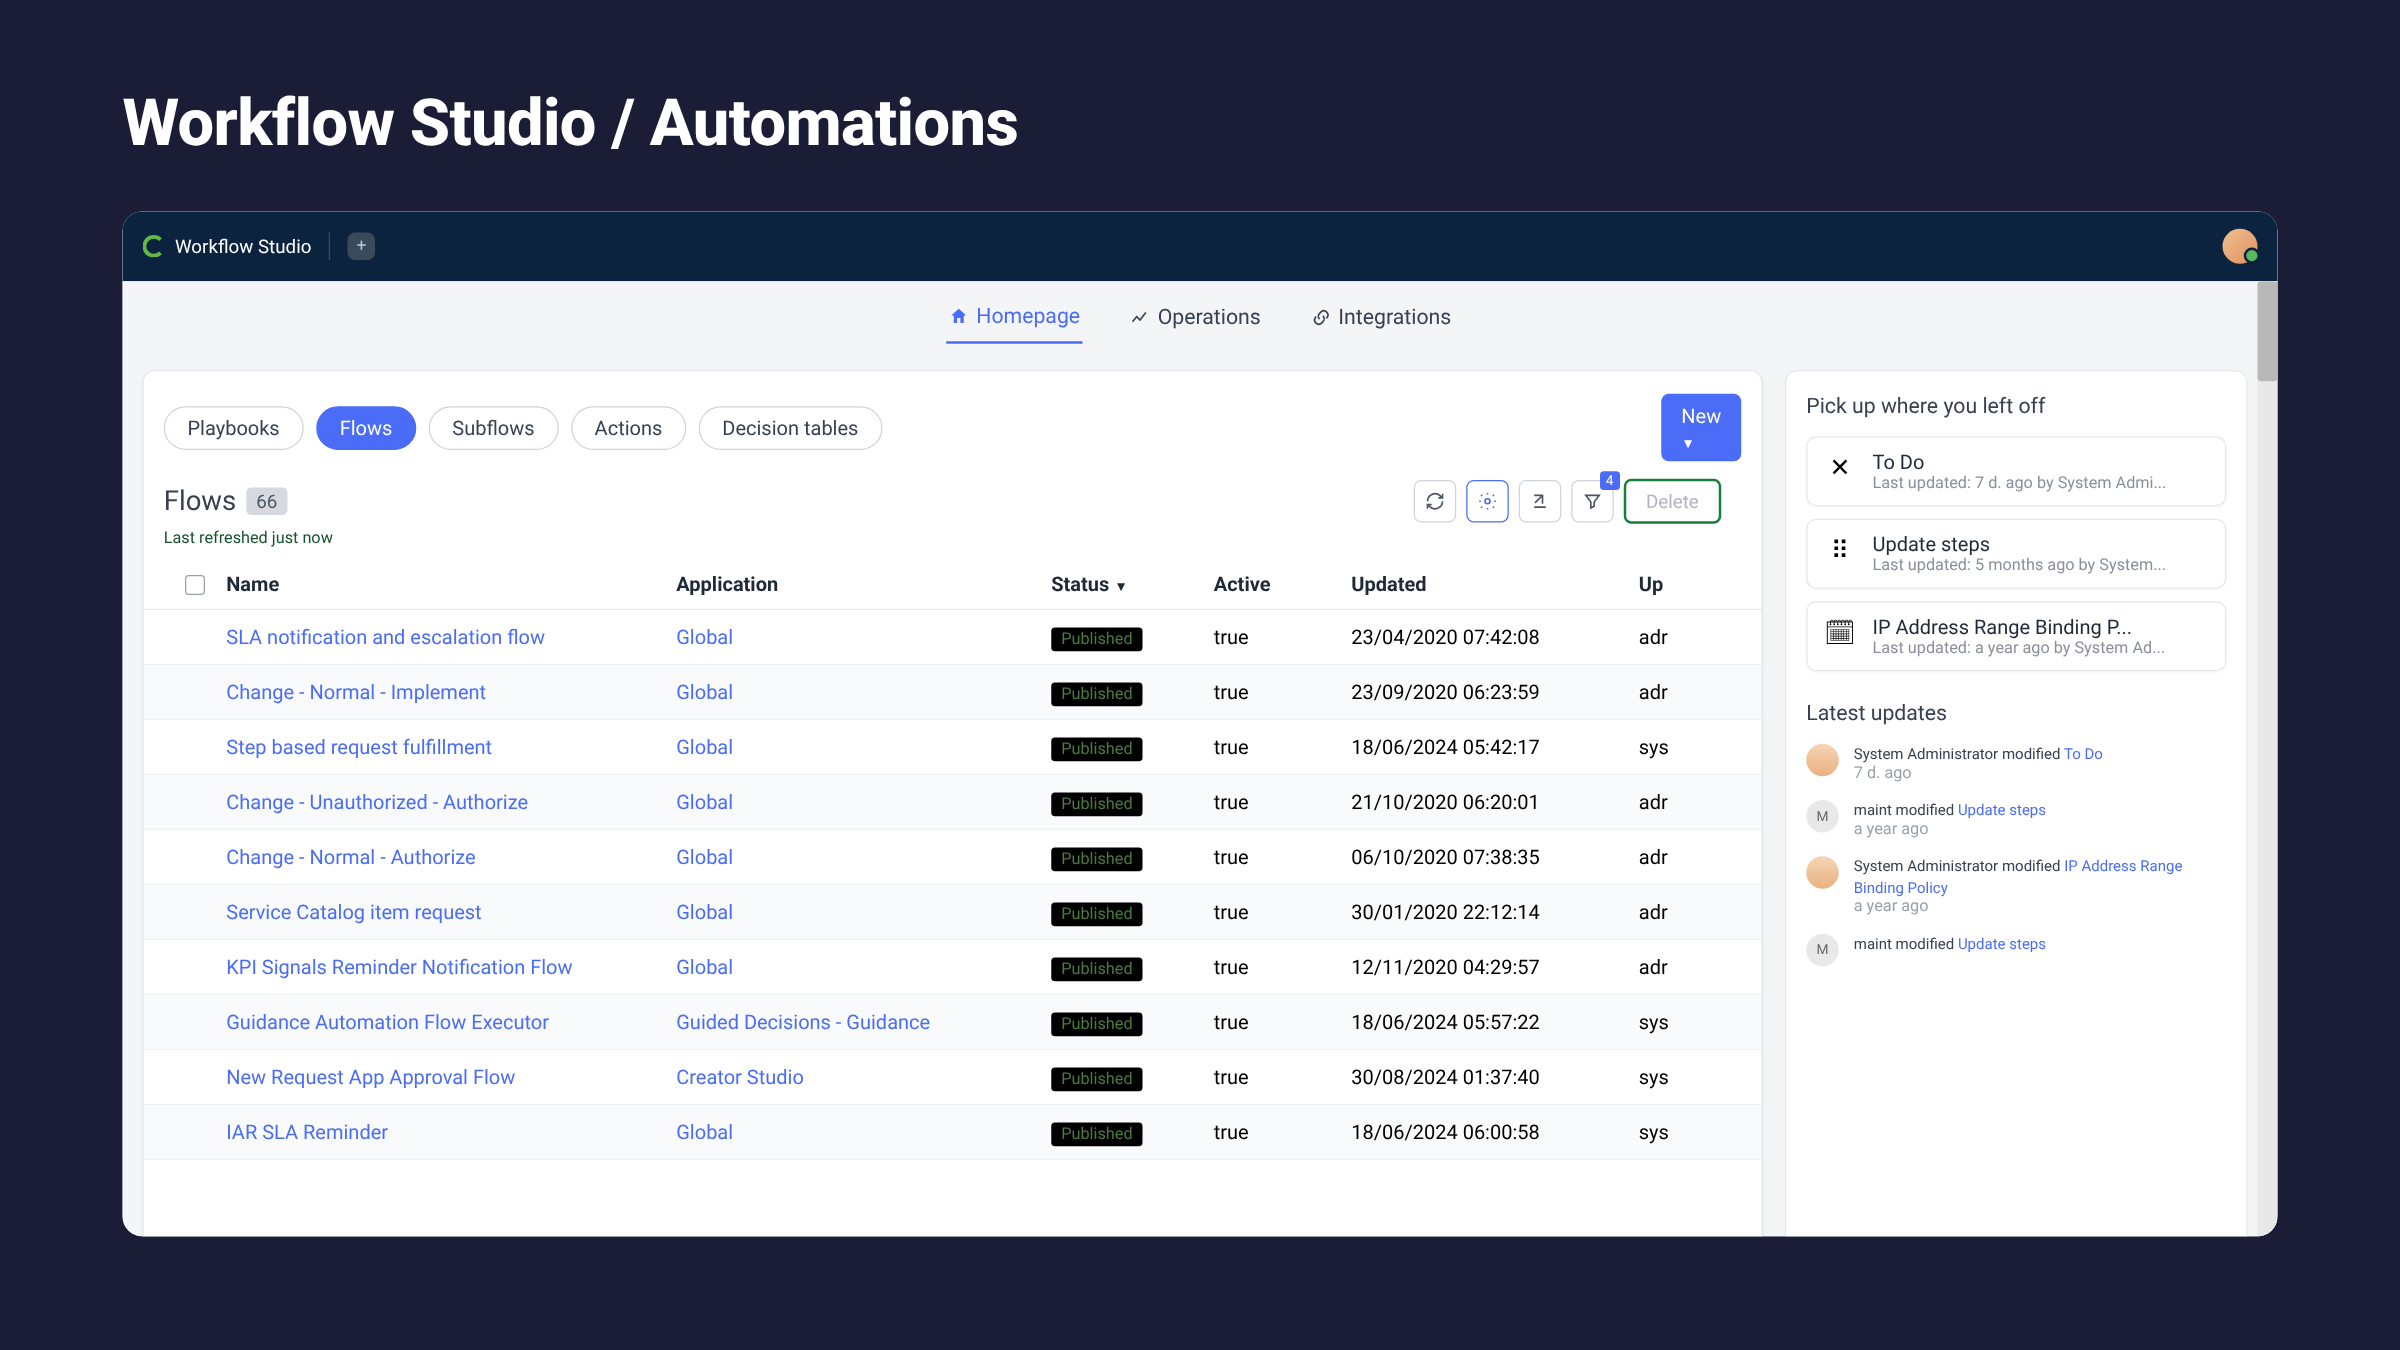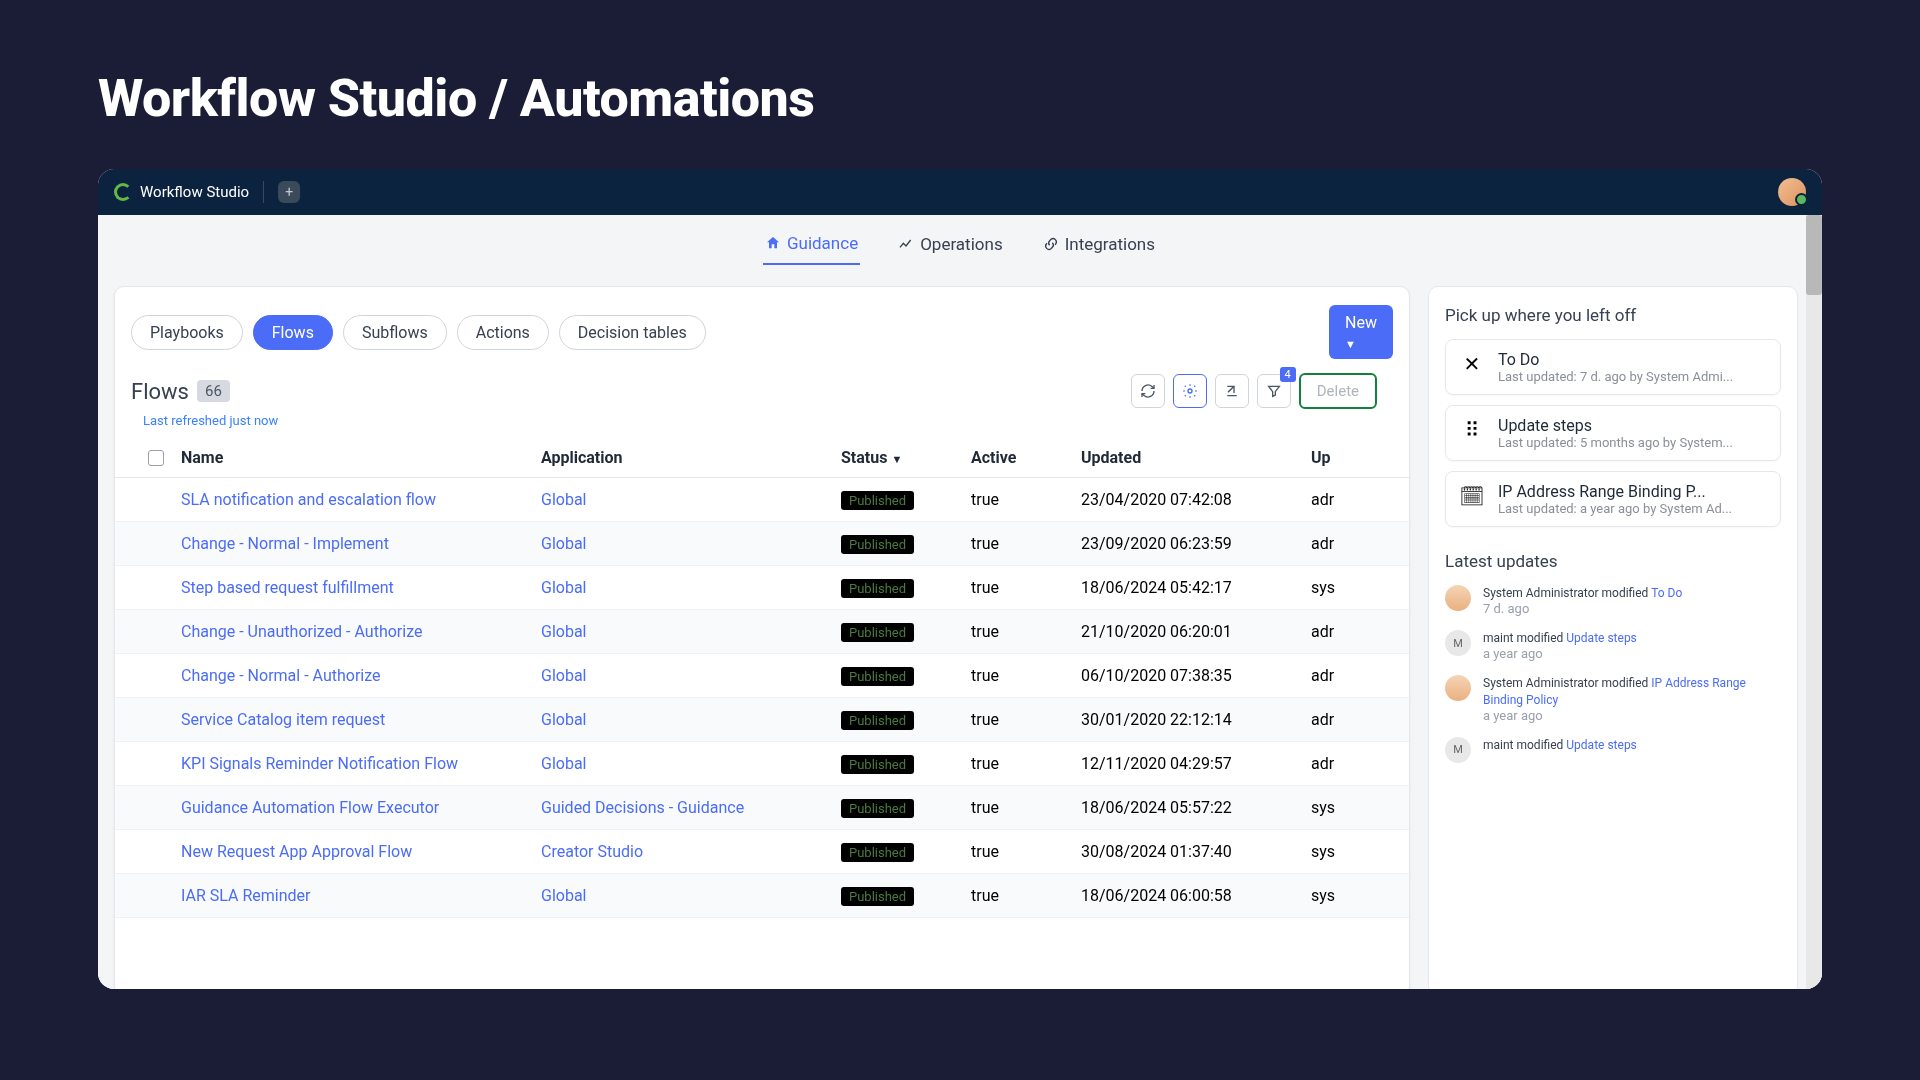--- a/index.html
+++ b/index.html
@@ -27,21 +27,21 @@
 .app-card {
   background: #fff;
   border-radius: 16px;
   margin: 0 98px;
   overflow: hidden;
   height: 820px;
   position: relative;
 }
 .app-header {
   background: #0c2340;
-  height: 46px;
+  height: 56px;
   display: flex;
   align-items: center;
   padding: 0 16px;
   color: #fff;
 }
 .app-logo {
   display: flex;
   align-items: center;
   gap: 8px;
   font-size: 15px;
@@ -223,22 +223,22 @@
 }
 .delete-btn {
   border:2px solid #15803d;
   color:#b0b4bd;
   border-radius:6px;
   padding: 7px 16px;
   font-size:15px;
 }
 .refreshed {
   font-size: 13px;
-  color: #3b82f6;
-  padding: 0 28px 10px;
+  color: #14532d;
+  padding: 0 16px 10px;
 }
 .table {
   width: 100%;
   flex:1;
   overflow: hidden;
 }
 .thead {
   display: flex;
   padding: 10px 16px;
   font-weight: 700;
@@ -349,21 +349,21 @@
     <div class="app-body">
       <div class="scrollbar-fake">
           <div class="scrollbar-thumb"></div>
         </div>
 
       <div class="top-tabs">
         <div class="top-tab active">
           <svg class="icon-svg" viewBox="0 0 24 24" fill="currentColor">
               <path d="M12 3l9 8h-3v9h-4v-6h-4v6H6v-9H3z"></path>
             </svg>
-          <span>Guidance</span>
+          <span>Homepage</span>
         </div>
         <div class="top-tab">
           <svg class="icon-svg" viewBox="0 0 24 24" fill="none" stroke="currentColor" stroke-width="2">
               <path d="M3 17l5-6 4 4 7-9"></path>
             </svg>
           <span>Operations</span>
         </div>
         <div class="top-tab">
           <svg class="icon-svg" viewBox="0 0 24 24" fill="none" stroke="currentColor" stroke-width="2">
               <path d="M10 14a5 5 0 0 1 0-7l2-2a5 5 0 0 1 7 7l-1 1"></path>

